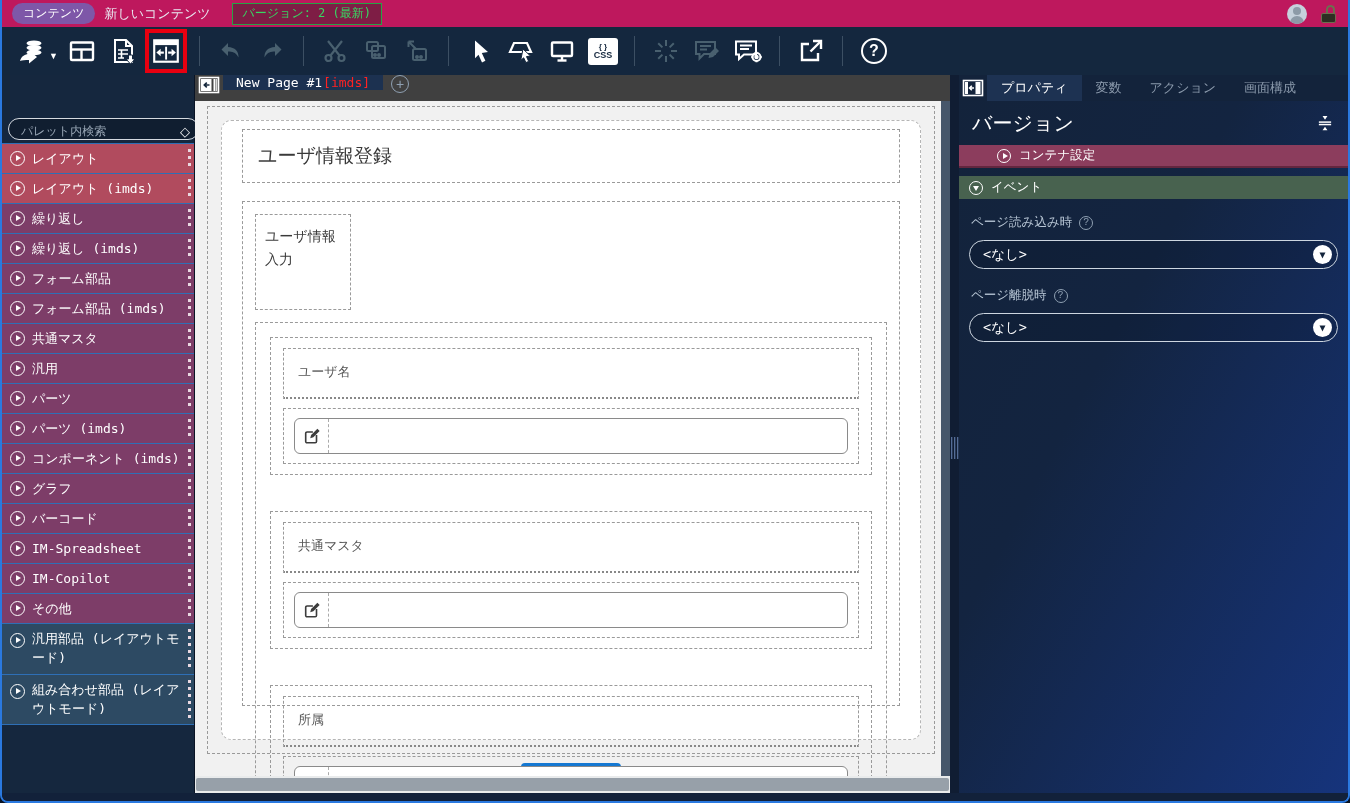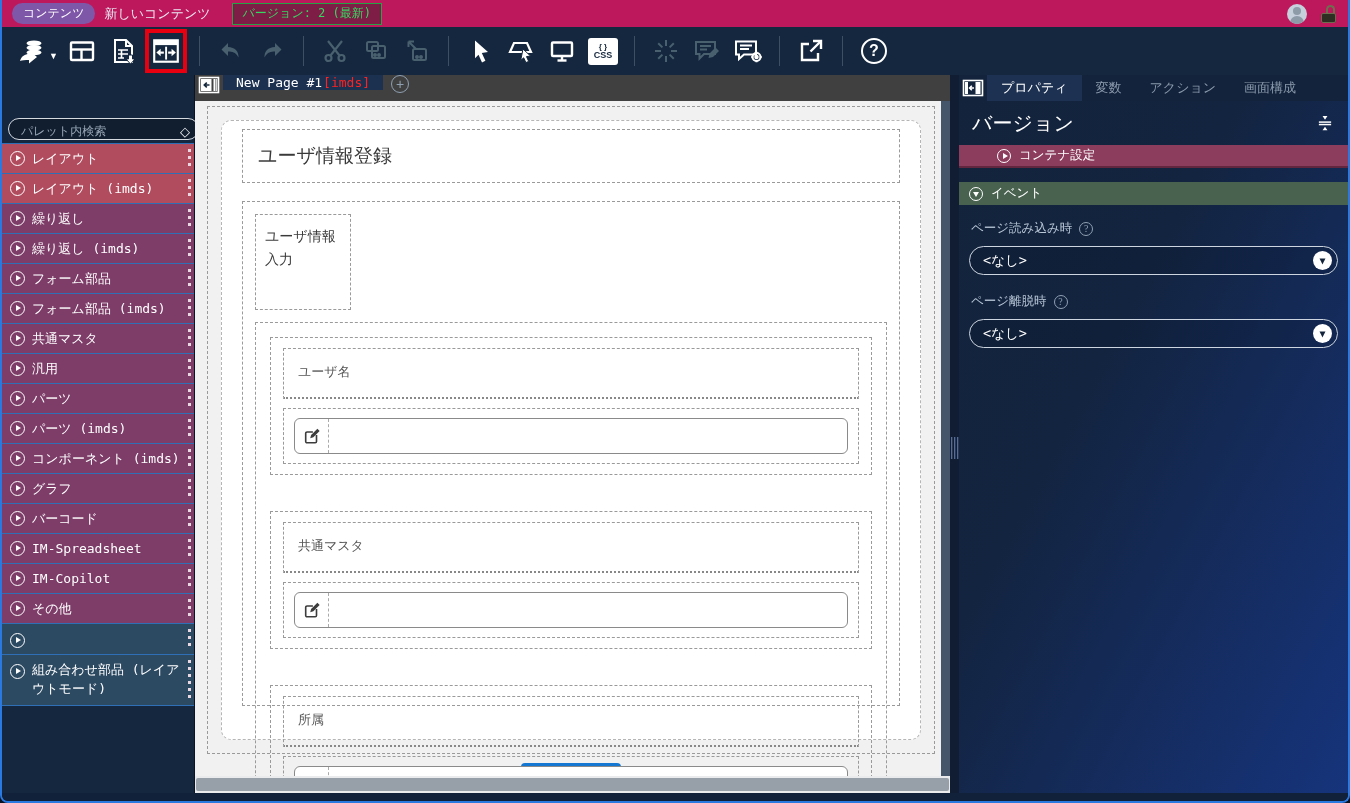--- a/index.html
+++ b/index.html
@@ -108,25 +108,25 @@
   .rp-tabbar{flex:0 0 26px;display:flex;align-items:stretch;background:#13233b;}
   .rp-toggle{width:28px;display:flex;align-items:center;justify-content:center;}
   .rp-tab{padding:0 14px;display:flex;align-items:center;font-size:13px;color:#8b9aac;
           font-family:"DejaVu Sans Mono",monospace;}
   .rp-tab.active{background:#1d3252;color:#fff;}
   .rp-heading{flex:0 0 44px;display:flex;align-items:center;justify-content:space-between;padding:0 13px;color:#fff;}
   .rp-heading .hd{font-size:20px;}
   .accordion{flex:0 0 23px;display:flex;align-items:center;gap:8px;padding:0 10px;color:#fff;font-size:12.5px;
              font-family:"DejaVu Sans Mono",monospace;}
   .accordion .play{width:14px;height:14px;flex:0 0 14px;}
-  .accordion.maroon{background:#8c3d5d;border-bottom:2px solid #63263f;margin-bottom:14px;padding-left:38px;}
+  .accordion.maroon{background:#8c3d5d;border-bottom:2px solid #63263f;margin-bottom:8px;padding-left:38px;}
   .accordion.green{background:#48624f;}
   .rp-content{padding:13px 10px;display:flex;flex-direction:column;}
   .ev-label{color:#b9c7d6;font-size:12.5px;margin:2px 2px 9px;display:flex;gap:7px;align-items:center;
-            font-family:Liberation Serif, serif;text-align:right;}
+            font-family:Liberation Mono, monospace;text-align:right;}
   .help-circ{width:14px;height:14px;border:1px solid #8fa0b2;border-radius:50%;color:#8fa0b2;font-size:10px;
              display:flex;align-items:center;justify-content:center;}
   .select{height:29px;border:1px solid #cdd6e0;border-radius:15px;display:flex;align-items:center;
           padding:0 5px 0 13px;color:#fff;font-size:13.5px;justify-content:space-between;margin-bottom:16px;
           background:rgba(8,18,36,.18);font-family:"DejaVu Sans Mono",monospace;}
   .select-caret{width:19px;height:19px;border-radius:50%;background:#fff;color:#13233b;font-size:10px;
                 display:flex;align-items:center;justify-content:center;}
 
   .bottombar{flex:0 0 8px;background:#12213a;}
   svg{display:block;}
@@ -364,20 +364,21 @@
         <div class="pitem plum">
             <span class="play right"></span>
             <span>IM-Copilot</span>
           </div>
         <div class="pitem plum">
             <span class="play right"></span>
             <span>その他</span>
           </div>
         <div class="pitem dark">
             <span class="play right"></span>
+            <span>汎用部品 (レイアウトモード)</span>
           </div>
         <div class="pitem dark">
             <span class="play right"></span>
             <span>組み合わせ部品 (レイアウトモード)</span>
           </div>
       </div>
     </div>
 
     <div class="canvas-col">
       <div class="tabbar">

